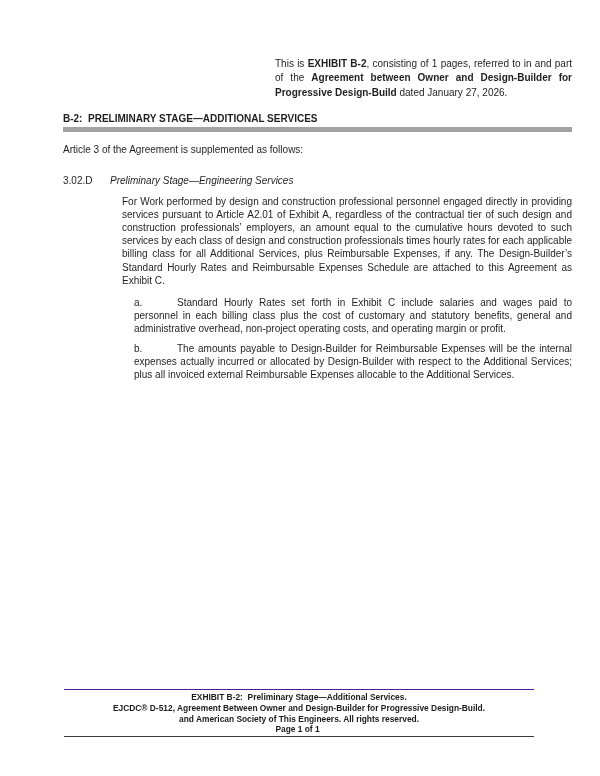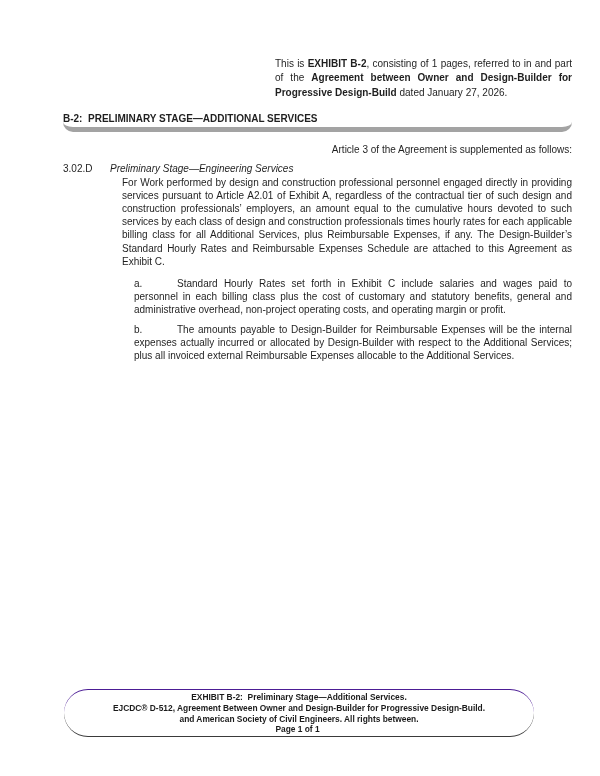--- a/index.html
+++ b/index.html
@@ -1,15 +1,15 @@
 <!DOCTYPE html>
 <html><head>
 <meta charset="utf-8">
 <style>
-  * { margin: 0; padding: 0; box-sizing: border-box; border-radius: 28px; }
+  * { margin: 0; padding: 0; box-sizing: border-box; }
   html, body { background: #ffffff; }
   .page {
     position: relative;
     width: 600px;
     height: 776px;
     background: #ffffff;
     font-family: "Liberation Sans", sans-serif;
     color: #1f1f1f;
     overflow: hidden;
   }
@@ -28,27 +28,28 @@
   }
   .notice b { font-weight: bold; }
   .heading {
     margin-top: 12px;
     font-size: 10px;
     font-weight: bold;
     white-space: pre-wrap;
     padding-bottom: 2px;
     border-bottom: 5px solid #a3a3a3;
   }
-  .article-line { margin-top: 11px; text-align: right; }
+  .article-line { margin-top: 11px; }
   .clause-line { margin-top: 6px; }
-  .clause-num { display: inline-block; width: 47px; }
+  .clause-num { display: inline-block; width: 47px; margin-top: 12px; }
   .clause-title { font-style: italic; }
   .item-line { margin-top: 4px; margin-left: 50px; }
   .item-label { display: inline-block; width: 60px; }
   .para-main {
+    margin-top: 7px;
     margin-left: 59px;
     text-align: justify;
   }
   .sub-para {
     margin-left: 71px;
     text-align: justify;
   }
   .sub-para.first { margin-top: 9px; }
   .sub-para.second { margin-top: 6px; }
   .sub-label { display: inline-block; width: 43px; }
@@ -88,16 +89,16 @@
 
     <p class="sub-para first"><span class="sub-label">a.</span><span>Standard Hourly Rates set forth in Exhibit C include salaries and wages paid to personnel in each billing class plus the cost of customary and statutory benefits, general and administrative overhead, non-project operating costs, and operating margin or profit.</span></p>
 
     <p class="sub-para second"><span class="sub-label">b.</span><span>The amounts payable to Design-Builder for Reimbursable Expenses will be the internal expenses actually incurred or allocated by Design-Builder with respect to the Additional Services; plus all invoiced external Reimbursable Expenses allocable to the Additional Services.</span></p>
 
   </div>
 
   <div class="footer">
     <div class="footer-line">EXHIBIT B-2:  Preliminary Stage—Additional Services.</div>
     <div class="footer-line">EJCDC® D-512, Agreement Between Owner and Design-Builder for Progressive Design-Build.</div>
-    <div class="footer-line">and American Society of Civil Engineers. All rights between.</div>
+    <div class="footer-line">and American Society of This Engineers. All rights reserved.</div>
     <div class="footer-page">Page 1 of 1</div>
   </div>
 </div>
 
 </body></html>

